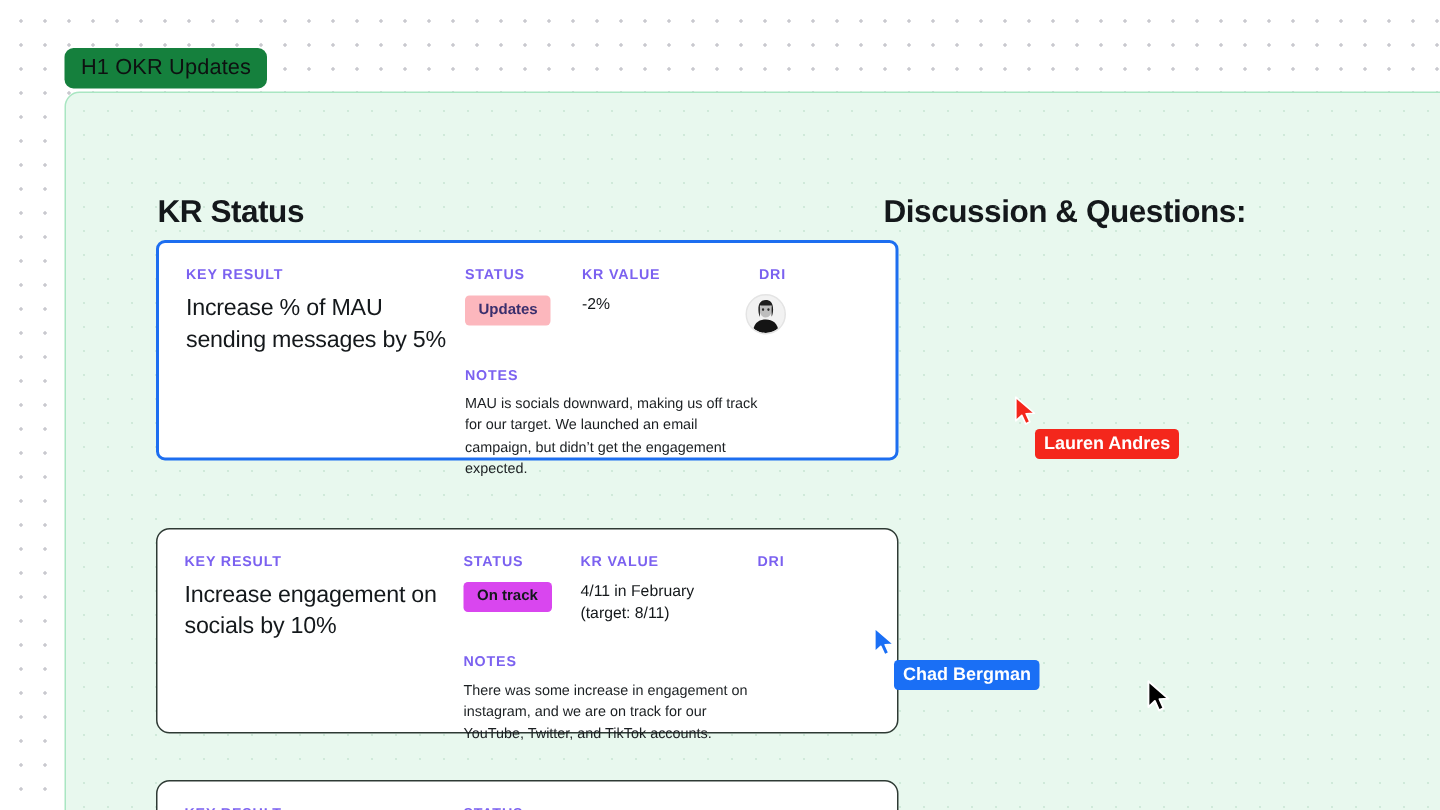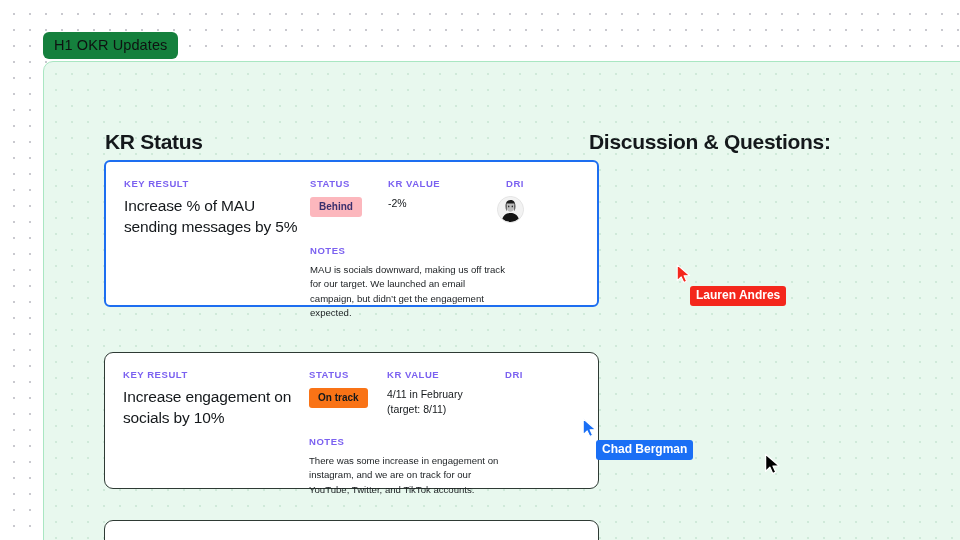--- a/index.html
+++ b/index.html
@@ -128,21 +128,21 @@
   .status-badge {
     display: inline-block;
     font-size: 10px;
     font-weight: 600;
     padding: 4px 9px 5px 9px;
     border-radius: 3px;
     white-space: nowrap;
     line-height: 1.1;
   }
   .status-behind  { background: #fcb7bd; color: #3a2f6d; }
-  .status-ontrack { background: #f97316; color: #14181b; }
+  .status-ontrack { background: #d946ef; color: #14181b; }
   .kr-value {
     font-size: 10.5px;
     color: #14181b;
     line-height: 1.42;
   }
   .avatar {
     width: 25px;
     height: 25px;
     border-radius: 50%;
     display: inline-block;
@@ -200,21 +200,21 @@
 
 <div class="kr-card selected" id="kr-card-1">
   <div class="card-grid">
     <div class="col-left">
       <div class="field-label">KEY RESULT</div>
       <div class="kr-title">Increase % of MAU sending messages by 5%</div>
     </div>
     <div class="col-right">
       <div class="sub-status">
         <div class="field-label">STATUS</div>
-        <span class="status-badge status-behind">Behind</span>
+        <span class="status-badge status-behind">Updates</span>
       </div>
       <div class="sub-value">
         <div class="field-label">KR VALUE</div>
         <div class="kr-value">-2%</div>
       </div>
       <div class="sub-dri">
         <div class="field-label">DRI</div>
         <span class="avatar">
           <svg width="25" height="25" viewBox="0 0 25 25" aria-hidden="true">
             <defs>

